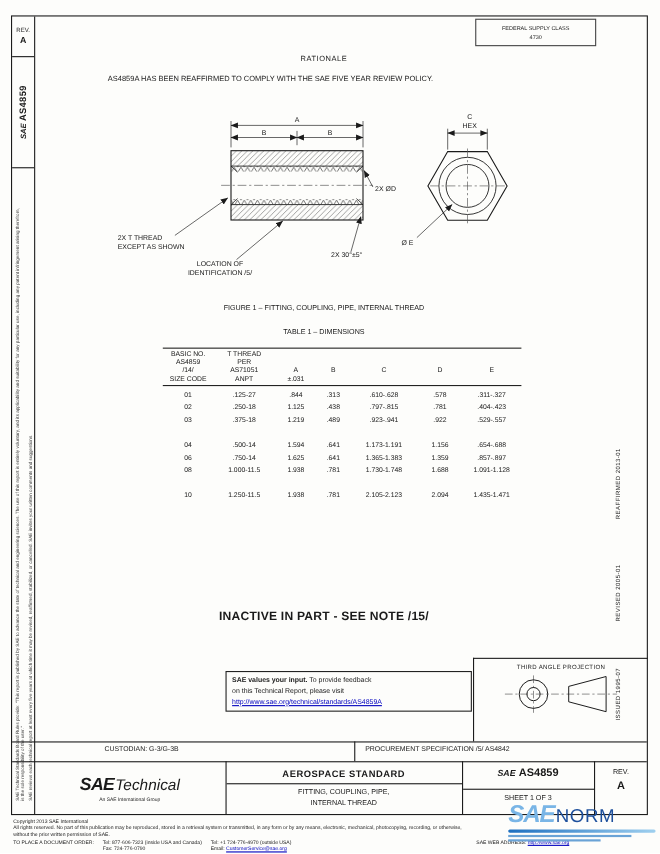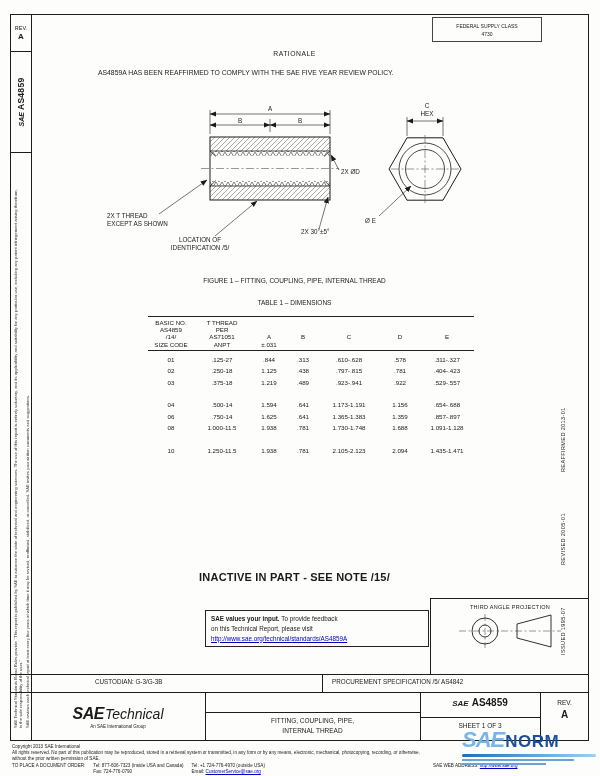--- a/index.html
+++ b/index.html
@@ -41,21 +41,21 @@
   .dtable{position:absolute;left:148px;top:316px;width:326px;font-size:6.2px;}
   .thead{display:flex;border-top:1px solid #222;border-bottom:1px solid #222;padding:2px 0;text-align:center;line-height:7.2px;}
   .tc{flex:0 0 auto;}
   .c0{width:46px;}.c1{width:56px;}.c2{width:38px;}.c3{width:30px;}.c4{width:62px;}.c5{width:40px;}.c6{width:54px;}
   .hsp{height:14.4px;}
   .trows{padding-top:3px;}
   .tgroup{margin-bottom:11px;}
   .tgroup:last-child{margin-bottom:0;}
   .trow{display:flex;text-align:center;height:11.5px;line-height:11.5px;}
 
-  .inactive{position:absolute;left:32px;top:571px;width:525px;text-align:center;font-weight:bold;font-size:11px;letter-spacing:.2px;}
+  .inactive{position:absolute;left:32px;top:555px;width:525px;text-align:center;font-weight:bold;font-size:11px;letter-spacing:.2px;}
 
   .feedback{position:absolute;left:205px;top:610px;width:212px;border:1px solid #222;padding:3px 5px;font-size:6.3px;line-height:1.55;}
   .feedback a{color:#0000bf;}
 
   .projbox{position:absolute;left:430px;top:598px;width:159px;height:76px;border-left:1px solid #1c1c1c;border-top:1px solid #1c1c1c;
            display:flex;flex-direction:column;align-items:center;padding-top:5px;box-sizing:border-box;}
   .projlabel{font-size:5.5px;letter-spacing:.3px;}
 
   .hline{position:absolute;height:1px;background:#1c1c1c;}
   .vline{position:absolute;width:1px;background:#1c1c1c;}
@@ -88,21 +88,21 @@
 
   .copyright{position:absolute;left:12px;top:744px;width:420px;font-size:4.6px;line-height:1.32;color:#222;}
   .contacts{display:flex;gap:8px;margin-top:1px;}
   .ccol{display:flex;flex-direction:column;}
   .copyright a,.weba a{color:#0000bf;}
   .weba{position:absolute;left:433px;top:763px;font-size:4.6px;}
 
   .stamp{position:absolute;left:462px;top:727px;width:134px;}
   .stamp-row{display:flex;align-items:baseline;}
   .stamp-sae{font-style:italic;font-weight:900;font-size:22px;color:#79b5e6;letter-spacing:-1px;}
-  .stamp-norm{font-weight:700;font-size:17px;color:#1d4f9c;letter-spacing:.5px;margin-left:1px;}
+  .stamp-norm{font-weight:400;font-size:17px;color:#1d4f9c;letter-spacing:.5px;margin-left:1px;}
   .stamp-swoosh{height:3px;border-radius:2px;background:linear-gradient(90deg,#1d6fc0,#9fd0ef);margin-top:1px;}
   .sl{height:2px;background:#6aa3d6;margin-top:2px;}
   .sl1{width:112px;}
   .sl2{width:84px;}
 </style>
 </head>
 <body>
 
 <div class="page">
   <div class="frame"></div>
@@ -350,20 +350,21 @@
   <div class="custod">CUSTODIAN: G-3/G-3B</div>
   <div class="procure">PROCUREMENT SPECIFICATION /5/ AS4842</div>
 
   <div class="orgcell">
     <div class="orgrow">
       <span class="orgsae">SAE</span>
       <span class="orgaero">Technical</span>
     </div>
     <div class="orgtag">An SAE International Group</div>
   </div>
+  <div class="doctype">AEROSPACE STANDARD</div>
   <div class="doctitle">
     <div>FITTING, COUPLING, PIPE,</div>
     <div>INTERNAL THREAD</div>
   </div>
   <div class="docnumcell">
     <span class="docnum-sae">SAE</span>
     <span class="docnum-val">AS4859</span>
   </div>
   <div class="sheetcell">SHEET 1 OF 3</div>
   <div class="revcell">

